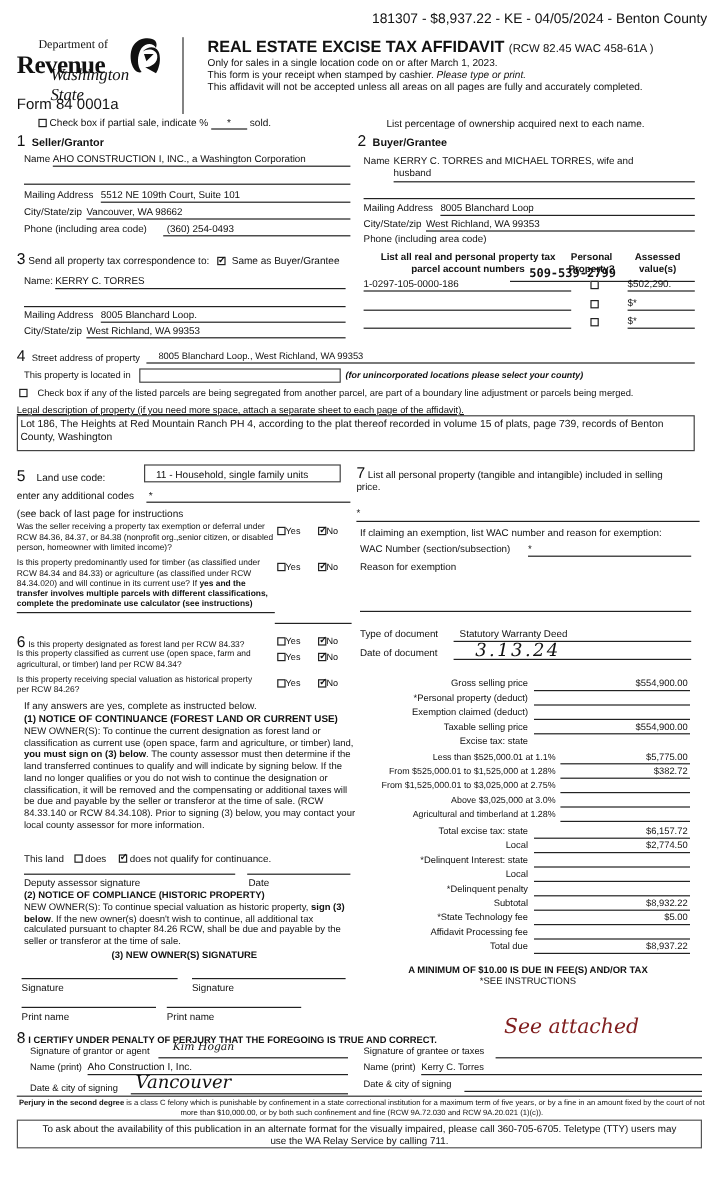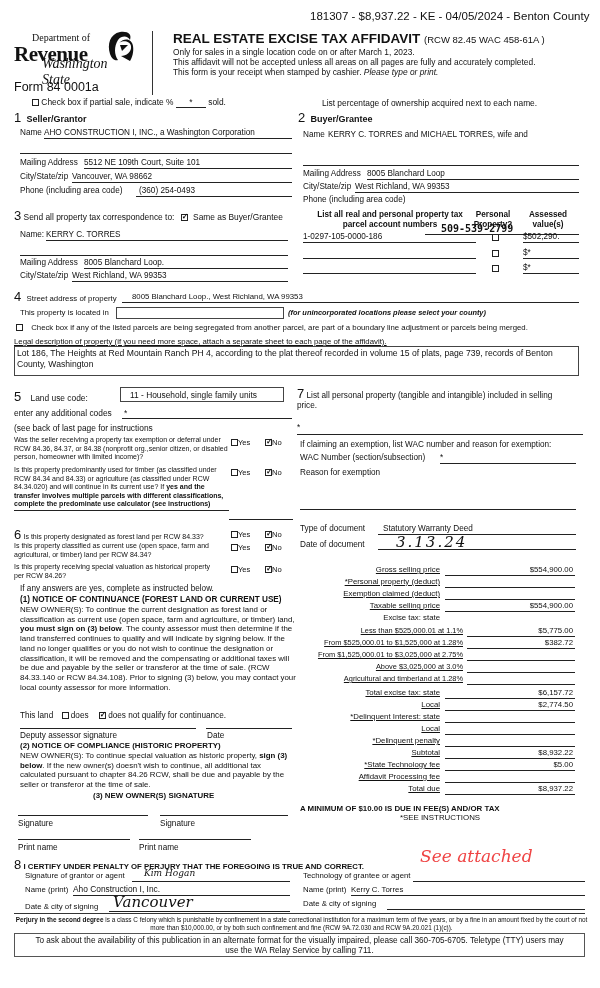--- a/index.html
+++ b/index.html
@@ -9,21 +9,21 @@
   .line { border-bottom: 1px solid #222; }
   .cb { display: inline-block; width: 7px; height: 7px; border: 1px solid #222; vertical-align: -1px; position: relative; background: #fff; }
   .cb.checked::after { content: "✓"; position: absolute; left: 0; top: -3px; font-size: 8px; line-height: 10px; font-weight: bold; }
   .num { font-size: 13px; }
   .bold { font-weight: bold; }
   .hand { font-family: "DejaVu Serif", serif; font-style: italic; }
   .yn { font-size: 7.6px; }
   .small { font-size: 7.4px; line-height: 9px; }
   .right { text-align: left; }
   .tax-row { position: absolute; left: 300px; width: 275px; height: 12px; font-size: 7.8px; }
-  .tax-row .lbl { position: absolute; right: 135px; top: 0; white-space: nowrap; text-decoration: underline; }
+  .tax-row .lbl { position: absolute; right: 135px; top: 0; white-space: nowrap; }
   .tax-row .amt { position: absolute; left: 145px; width: 130px; top: 0; text-align: right; border-bottom: 1px solid #222; height: 11px; padding-right: 2px; }
   .tax-row.b .lbl { right: 112px; font-size: 7.4px; }
   .tax-row.b .amt { left: 167px; width: 108px; }
 </style>
 </head>
 <body>
 
 <div class="abs" style="left:310px;top:10px;font-size:11.5px;">181307 - $8,937.22 - KE - 04/05/2024 - Benton County</div>
 
 <div class="abs" style="left:14px;top:30px;width:125px;height:52px;">
@@ -38,25 +38,25 @@
 </div>
 <div class="abs" style="left:14px;top:80px;font-size:12.5px;">Form 84 0001a</div>
 <div class="abs" style="left:152px;top:31px;width:1px;height:64px;background:#333;"></div>
 
 <div class="abs" style="left:173px;top:31px;width:420px;">
   <div style="font-size:13.5px;font-weight:bold;white-space:nowrap;">
     <span>REAL ESTATE EXCISE TAX AFFIDAVIT</span>
     <span style="font-weight:normal;font-size:9.5px;">(RCW 82.45 WAC 458-61A )</span>
   </div>
   <div style="font-size:8.4px;line-height:10px;margin-top:1px;">Only for sales in a single location code on or after March 1, 2023.</div>
-  <div style="font-size:8.4px;line-height:10px;">This affidavit will not be accepted unless all areas on all pages are fully and accurately completed.</div>
   <div style="font-size:8.4px;line-height:10px;">
     <span>This form is your receipt when stamped by cashier.</span>
     <span style="font-style:italic;">Please type or print.</span>
   </div>
+  <div style="font-size:8.4px;line-height:10px;">This affidavit will not be accepted unless all areas on all pages are fully and accurately completed.</div>
 </div>
 
 <div class="abs" style="left:32px;top:97px;font-size:8.4px;white-space:nowrap;">
   <span class="cb"></span>
   <span>Check box if partial sale, indicate %</span>
   <span style="display:inline-block;width:30px;border-bottom:1px solid #222;text-align:center;">*</span>
   <span>sold.</span>
 </div>
 <div class="abs" style="left:322px;top:98px;font-size:8.4px;">List percentage of ownership acquired next to each name.</div>
 
@@ -102,20 +102,21 @@
   <span class="line" style="position:absolute;left:52px;right:0;top:0;height:11px;">West Richland, WA  99353</span>
 </div>
 
 <div class="abs" style="left:298px;top:110px;white-space:nowrap;">
   <span class="num">2</span>
   <span class="bold" style="font-size:9px;margin-left:3px;">Buyer/Grantee</span>
 </div>
 <div class="abs" style="left:303px;top:130px;width:276px;height:24px;">
   <span>Name</span>
   <span style="position:absolute;left:25px;top:0;">KERRY C. TORRES and MICHAEL TORRES, wife and</span>
+  <span class="line" style="position:absolute;left:25px;right:0;top:10px;height:12px;">husband</span>
 </div>
 <div class="abs line" style="left:303px;top:158px;width:276px;height:8px;"></div>
 <div class="abs" style="left:303px;top:169px;width:276px;height:12px;">
   <span>Mailing Address</span>
   <span class="line" style="position:absolute;left:64px;right:0;top:0;height:11px;">8005 Blanchard Loop</span>
 </div>
 <div class="abs" style="left:303px;top:182px;width:276px;height:12px;">
   <span>City/State/zip</span>
   <span class="line" style="position:absolute;left:52px;right:0;top:0;height:11px;">West Richland, WA  99353</span>
 </div>
@@ -326,44 +327,44 @@
   </div>
 <div class="tax-row" style="top:772px;">
     <span class="lbl">Affidavit Processing fee</span>
     <span class="amt"></span>
   </div>
 <div class="tax-row" style="top:784px;">
     <span class="lbl">Total due</span>
     <span class="amt">$8,937.22</span>
   </div>
 
-<div class="abs bold" style="left:300px;top:804px;width:280px;font-size:7.9px;">A MINIMUM OF $10.00 IS DUE IN FEE(S) AND/OR TAX</div>
+<div class="abs bold" style="left:300px;top:804px;width:280px;text-align:center;font-size:7.9px;">A MINIMUM OF $10.00 IS DUE IN FEE(S) AND/OR TAX</div>
 <div class="abs" style="left:300px;top:813px;width:280px;text-align:center;font-size:7.9px;">*SEE INSTRUCTIONS</div>
 
 <div class="abs" style="left:14px;top:857px;white-space:nowrap;">
   <span class="num">8</span>
   <span class="bold" style="font-size:7.8px;">I CERTIFY UNDER PENALTY OF PERJURY THAT THE FOREGOING IS TRUE AND CORRECT.</span>
 </div>
-<div class="abs hand" style="left:420px;top:846px;font-size:17px;color:#ef4444;">See attached</div>
+<div class="abs hand" style="left:420px;top:846px;font-size:17px;color:#7f1d1d;">See attached</div>
 
 <div class="abs" style="left:25px;top:871px;width:265px;height:12px;font-size:7.8px;">
   <span>Signature of grantor or agent</span>
   <span class="line hand" style="position:absolute;left:107px;right:0;top:-3px;height:14px;padding-left:12px;font-size:9px;">Kim Hogan</span>
 </div>
 <div class="abs" style="left:25px;top:885px;width:265px;height:12px;font-size:7.8px;">
   <span>Name (print)</span>
   <span class="line" style="position:absolute;left:48px;right:0;top:-1px;height:12px;font-size:8.4px;">Aho Construction I, Inc.</span>
 </div>
 <div class="abs" style="left:25px;top:899px;width:265px;height:13px;font-size:7.8px;">
   <span style="position:absolute;top:3px;">Date &amp; city of signing</span>
   <span class="line hand" style="position:absolute;left:84px;right:0;top:-4px;height:17px;padding-left:4px;font-size:15px;line-height:15px;">Vancouver</span>
 </div>
 
 <div class="abs" style="left:303px;top:871px;width:282px;height:12px;font-size:7.8px;">
-  <span>Technology of grantee or agent</span>
+  <span>Signature of grantee or taxes</span>
   <span class="line" style="position:absolute;left:110px;right:0;top:0;height:11px;"></span>
 </div>
 <div class="abs" style="left:303px;top:885px;width:282px;height:12px;font-size:7.8px;">
   <span>Name (print)</span>
   <span class="line" style="position:absolute;left:48px;right:0;top:0;height:11px;">Kerry C. Torres</span>
 </div>
 <div class="abs" style="left:303px;top:899px;width:282px;height:12px;font-size:7.8px;">
   <span>Date &amp; city of signing</span>
   <span class="line" style="position:absolute;left:84px;right:0;top:0;height:11px;"></span>
 </div>

